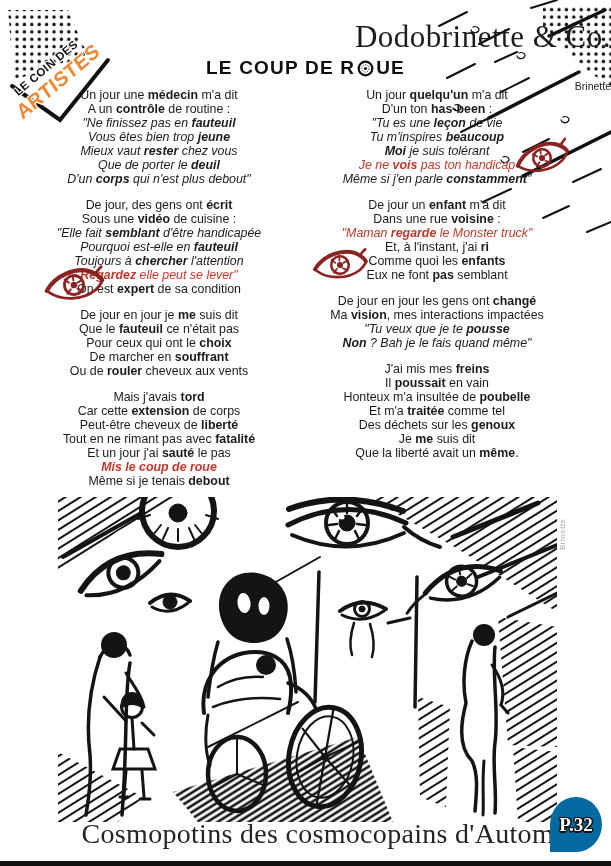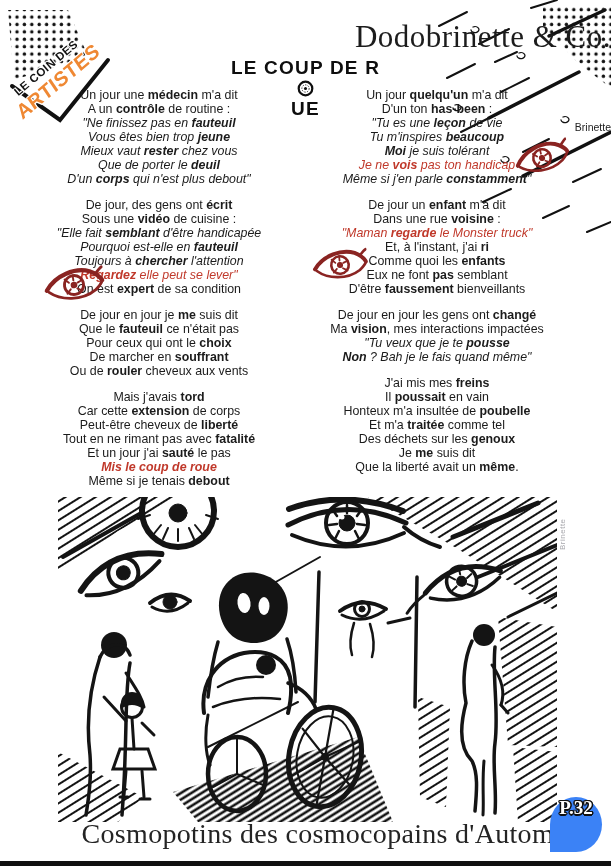--- a/index.html
+++ b/index.html
@@ -9,21 +9,21 @@
     font-family:"Liberation Sans",sans-serif;color:#1b1b1b;
   }
   
   .header{position:absolute;top:20px;left:0;right:0;text-align:right;}
   .main-title{
     font-family:"Liberation Serif",serif;font-weight:400;font-size:31px;
     letter-spacing:.5px;color:#1c1c1c;line-height:1.1;
   }
   .poem-title{
     margin-top:3px;font-weight:800;font-size:19px;letter-spacing:1.2px;color:#0e0e0e;
-    display:flex;align-items:center;justify-content:center;gap:1px;flex-direction:column;
+    display:flex;align-items:center;justify-content:center;gap:1px;
   }
   .poem-title svg{display:block;margin:0 1px;}
   .poem-author{font-size:10.5px;margin-top:1px;color:#222;}
   
   .corner{position:absolute;left:0;top:0;width:145px;height:145px;}
   .corner svg{position:absolute;left:0;top:0;}
   .corner-rot{
     position:absolute;left:8px;top:98px;width:118px;text-align:center;
     transform:rotate(-40deg);transform-origin:left center;line-height:1;
   }
@@ -49,22 +49,22 @@
     position:absolute;left:558px;top:498px;height:52px;
     writing-mode:vertical-rl;transform:rotate(180deg);
     font-size:8px;color:#a8a8ad;letter-spacing:.5px;
   }
   
   .footer-title{
     position:absolute;left:0;right:30px;bottom:11px;text-align:right;
     font-family:Liberation Serif, serif;font-size:28px;color:#242424;letter-spacing:.3px;
   }
   .page-badge{
-    position:absolute;right:9px;bottom:9px;width:52px;height:55px;background:#3b82f6;
-    border-radius:50% 50% 50% 0;display:flex;align-items:flex-start;justify-content:center;
+    position:absolute;right:9px;bottom:9px;width:52px;height:55px;background:#0369a1;
+    border-radius:50% 50% 50% 0;display:flex;align-items:center;justify-content:center;
   }
   .page-badge span{
     font-family:"Liberation Serif",serif;font-weight:bold;font-size:19px;color:#fff;
     text-shadow:-1.5px 0 #111,1.5px 0 #111,0 -1.5px #111,0 1.5px #111,
                 1px 1px 0 #111,-1px -1px 0 #111,1px -1px 0 #111,-1px 1px 0 #111;
   }
   .tr-deco{position:absolute;right:0;top:0;}
 </style>
 </head>
 <body>
@@ -197,21 +197,20 @@
           <div class="line"><span class="i r">Je ne </span><span class="b i r">vois</span><span class="i r"> pas ton handicap</span></div>
           <div class="line"><span class="i">Même si j'en parle </span><span class="b i">constamment</span><span class="i">"</span></div>
         </div>
         <div class="stanza">
           <div class="line"><span>De jour un </span><span class="b">enfant</span><span> m'a dit</span></div>
           <div class="line"><span>Dans une rue </span><span class="b">voisine</span><span> :</span></div>
           <div class="line"><span class="i r">"Maman </span><span class="b i r">regarde</span><span class="i r"> le Monster truck"</span></div>
           <div class="line"><span>Et, à l'instant, j'ai </span><span class="b">ri</span></div>
           <div class="line"><span>Comme quoi les </span><span class="b">enfants</span></div>
           <div class="line"><span>Eux ne font </span><span class="b">pas</span><span> semblant</span></div>
-          <div class="line"><span>D'être </span><span class="b">faussement</span><span> bienveillants</span></div>
         </div>
         <div class="stanza">
           <div class="line"><span>De jour en jour les gens ont </span><span class="b">changé</span></div>
           <div class="line"><span>Ma </span><span class="b">vision</span><span>, mes interactions impactées</span></div>
           <div class="line"><span class="i">"Tu veux que je te </span><span class="b i">pousse</span></div>
           <div class="line"><span class="b i">Non</span><span class="i"> ? Bah je le fais quand même"</span></div>
         </div>
         <div class="stanza">
           <div class="line"><span>J'ai mis mes </span><span class="b">freins</span></div>
           <div class="line"><span>Il </span><span class="b">poussait</span><span> en vain</span></div>

